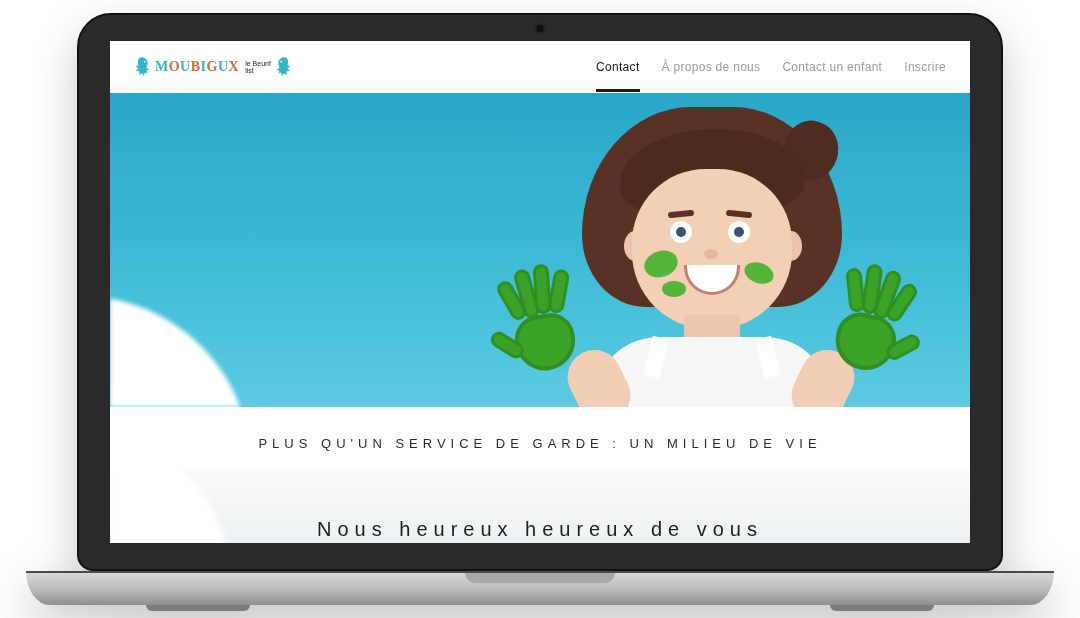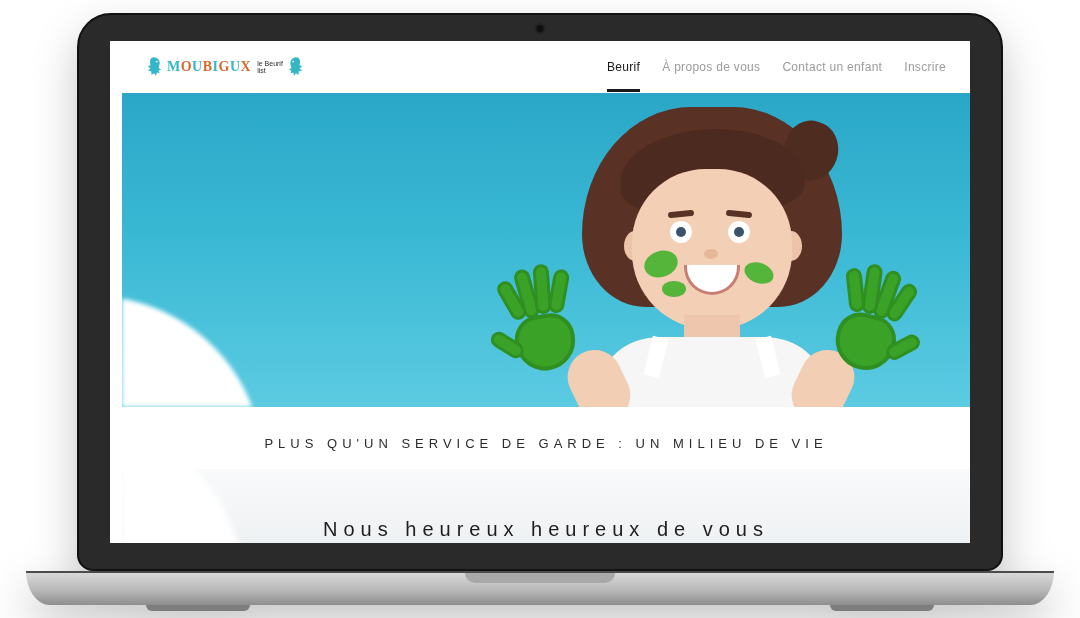--- a/index.html
+++ b/index.html
@@ -22,21 +22,21 @@
       border-radius: 34px 34px 16px 16px;
       border: 2px solid #111;
     }
     .frame::after{ 
       content:""; position:absolute; top:10px; left:50%; transform:translateX(-50%);
       width:7px; height:7px; background:#0f0f0f; border-radius:50%;
       box-shadow:0 0 0 2px #222;
     }
     .screen {
       position: absolute; top: 26px; left: 31px; right: 31px; bottom: 26px;
-      background: #fff; overflow: hidden; padding-left: 12px;
+      background: #fff; overflow: hidden;
     }
     .hinge {
       position:absolute; bottom:0; left:0; width:1028px; height:34px;
       background:linear-gradient(#d8d8d8,#b7b7b7 55%,#8e8e8e);
       border-radius:0 0 28px 28px/0 0 40px 40px;
       border-top:2px solid #4b4b4b;
     }
     .notch{
       position:absolute; top:0; left:50%; transform:translateX(-50%);
       width:150px; height:10px; background:#a8a8a8;
@@ -117,22 +117,22 @@
               <circle cx="12" cy="6" r="1" fill="#fff"></circle>
             </svg>
           <span class="logo-word"><span class="b">M</span><span class="r">O</span><span class="b">U</span><span class="r">B</span><span class="b">I</span><span class="r">G</span><span class="b">U</span><span class="r">X</span></span>
           <span class="logo-sub"><span>le Beurif</span><br><span>list</span></span>
           <svg class="logo-dino" viewBox="0 0 20 24" style="transform:scaleX(-1)">
               <path fill="#35b6c6" d="M6 2c3-2 8 0 9 4 1 3-1 5-1 7l3 2-3 1 1 3-3-1-1 4-2-3-3 2 0-4-4-1 3-2-3-3 3-1c-1-3-1-6 1-8z"></path>
               <circle cx="12" cy="6" r="1" fill="#fff"></circle>
             </svg>
         </div>
         <nav class="menu">
-          <a class="active">Beurif</a>
-          <a>À propos de vous</a>
+          <a class="active">Contact</a>
+          <a>À propos de nous</a>
           <a>Contact un enfant</a>
           <a>Inscrire</a>
         </nav>
       </div>
 
       <div class="hero">
         <div class="whitecorner"></div>
         <div class="child">
           <div class="hair"></div>
             <div class="ponytail"></div>

